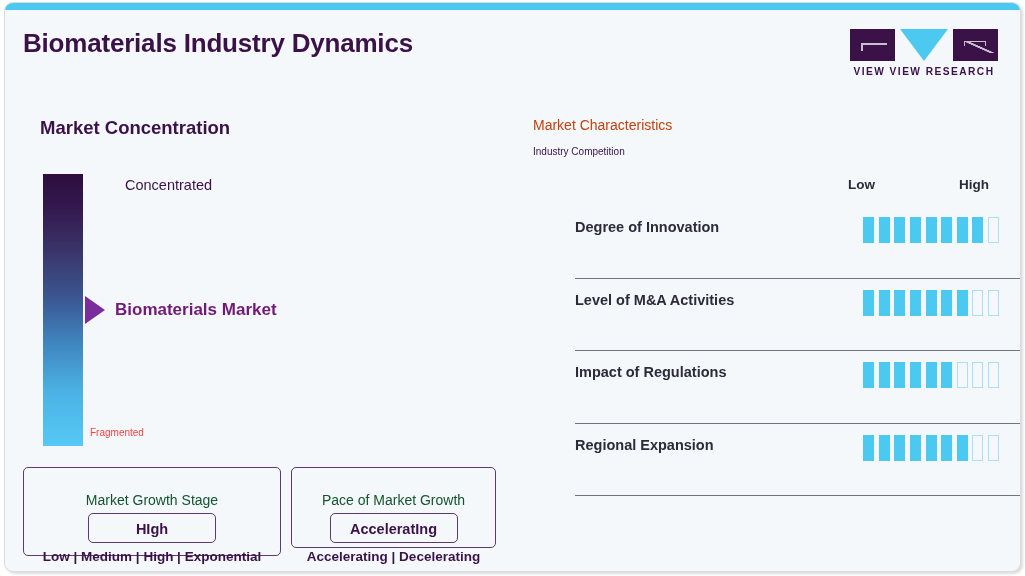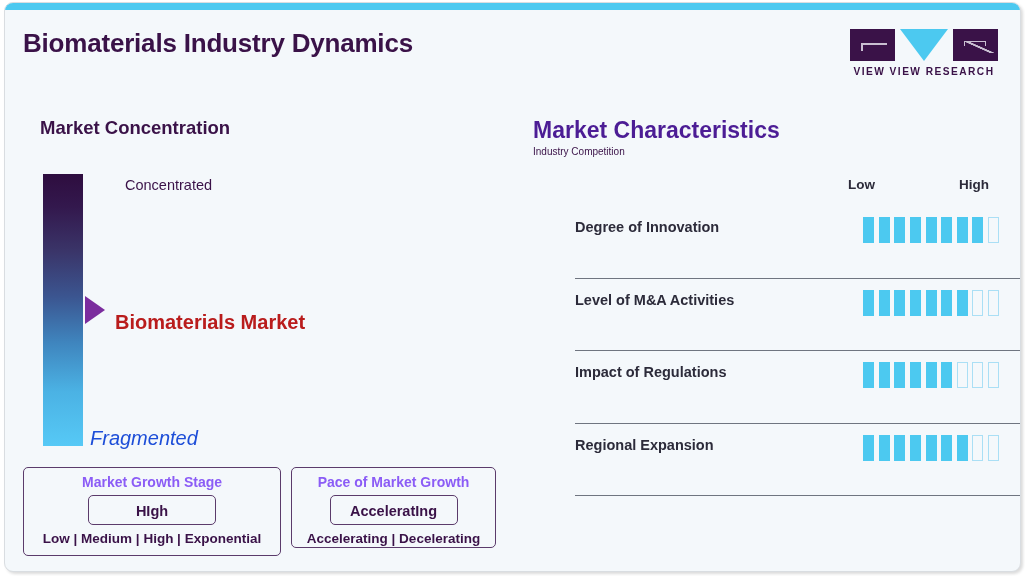--- a/index.html
+++ b/index.html
@@ -147,59 +147,58 @@
     left: 85px;
     top: 174px;
     font-size: 14.5px;
     color: #3a1248;
     margin-left: 35px;
   }
   #label-fragmented {
     position: absolute;
     left: 85px;
     top: 424px;
-    font-size: 20px;
-    color: #1d4ed8;
-    font-style: italic;
+    font-size: 10px;
+    color: #ef4444;
   }
   #market-marker {
     position: absolute;
     left: 80px;
     top: 293px;
     width: 0; height: 0;
     border-top: 14px solid transparent;
     border-bottom: 14px solid transparent;
     border-left: 20px solid #7b2d9e;
   }
   #market-marker-label {
     position: absolute;
     left: 110px;
-    top: 308px;
-    font-size: 20px;
-    font-weight: bold;
-    color: #b91c1c;
+    top: 297px;
+    font-size: 17px;
+    font-weight: bold;
+    color: #701a75;
   }
 
   
   .stat-box {
     position: absolute;
     border: 1.4px solid #5b3b6b;
     border-radius: 5px;
     background: #f4f8fb;
     box-sizing: border-box;
     text-align: center;
   }
   #box-growth-stage { left: 18px; top: 464px; width: 258px; height: 89px; }
   #box-growth-pace  { left: 286px; top: 464px; width: 205px; height: 81px; }
 
   .stat-title {
-    margin-top: 6px;
+    margin-top: 24px;
     font-size: 14px;
-    font-weight: bold;
-    color: #8b5cf6;
+    font-weight: normal;
+    color: #14532d;
   }
   .stat-value-wrap {
     margin: 5px auto 0;
     border: 1.4px solid #5b3b6b;
     border-radius: 5px;
     height: 30px;
     line-height: 30px;
     box-sizing: border-box;
     background: #f4f8fb;
   }
@@ -216,23 +215,23 @@
     font-weight: bold;
     color: #3a1248;
     white-space: nowrap;
   }
 
   
   #right-heading {
     position: absolute;
     left: 528px;
     top: 114px;
-    font-size: 23px;
-    font-weight: bold;
-    color: #4c1d95;
+    font-size: 14px;
+    font-weight: normal;
+    color: #c2410c;
   }
   #right-subheading {
     position: absolute;
     left: 528px;
     top: 143px;
     font-size: 10px;
     color: #3a1248;
   }
   #scale-low {
     position: absolute;

